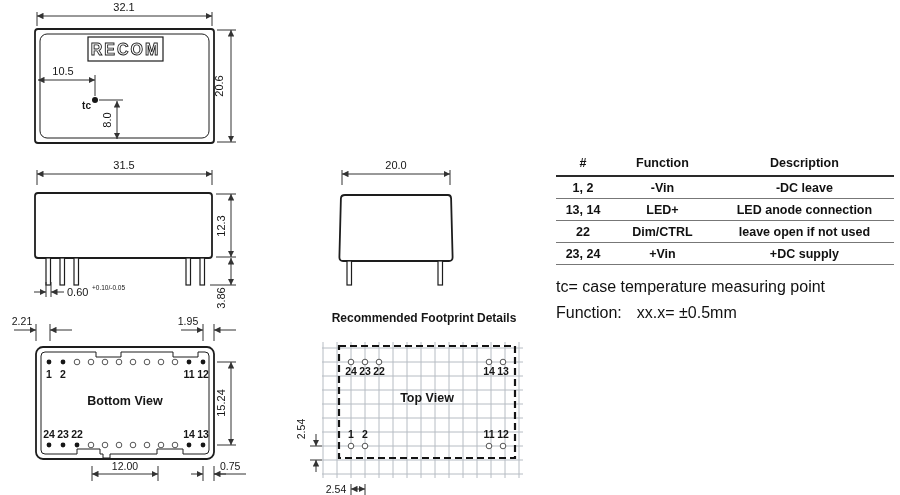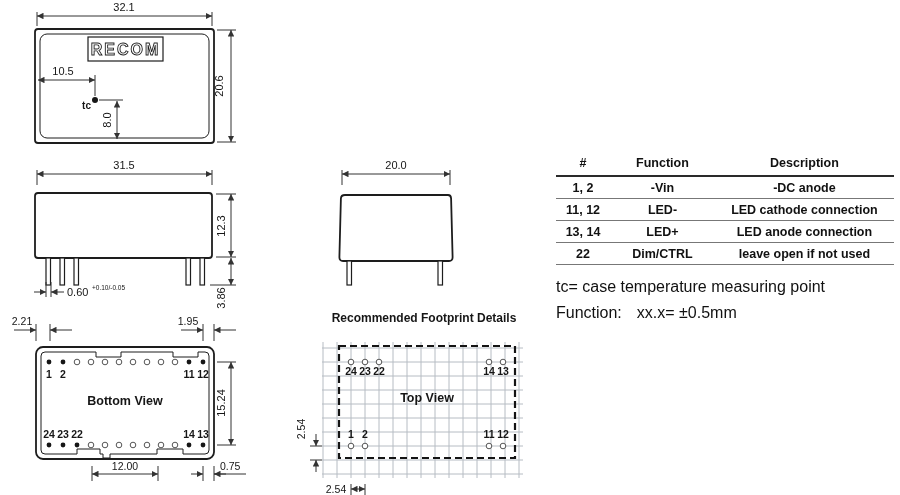--- a/index.html
+++ b/index.html
@@ -269,37 +269,37 @@
       <tr>
         <th>#</th>
         <th>Function</th>
         <th>Description</th>
       </tr>
     </thead>
     <tbody>
           <tr>
             <td>1, 2</td>
             <td>-Vin</td>
-            <td>-DC anode</td>
-          </tr>
-          <tr>
-            <td>11, 12</td>
-            <td>LED-</td>
-            <td>LED cathode connection</td>
+            <td>-DC leave</td>
           </tr>
           <tr>
             <td>13, 14</td>
             <td>LED+</td>
             <td>LED anode connection</td>
           </tr>
           <tr>
             <td>22</td>
             <td>Dim/CTRL</td>
             <td>leave open if not used</td>
           </tr>
+          <tr>
+            <td>23, 24</td>
+            <td>+Vin</td>
+            <td>+DC supply</td>
+          </tr>
         </tbody>
   </table>
   <div class="notes">
     <div>tc= case temperature measuring point</div>
     <div>
       <span>Function:</span><span class="tol1">xx.x= ±0.5mm</span>
     </div>
   </div>
 </div>
 

